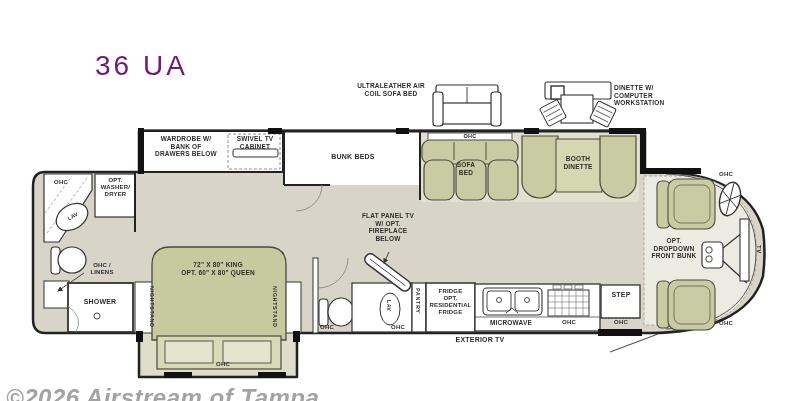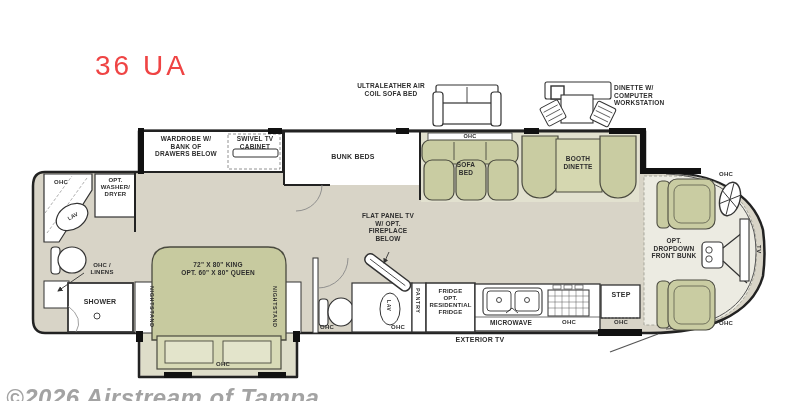--- a/index.html
+++ b/index.html
@@ -4,21 +4,21 @@
 <style>
   html,body{margin:0;padding:0;background:#fff;}
   .stage{position:relative;width:800px;height:401px;background:#fff;overflow:hidden;
          font-family:"Liberation Sans",sans-serif;}
   .stage svg{position:absolute;left:0;top:0;}
   .lbl{position:absolute;font-weight:bold;font-size:6.5px;line-height:1.18;color:#2d2d2d;
        text-align:center;white-space:pre-line;letter-spacing:.2px;z-index:5;}
   .vlbl{position:absolute;writing-mode:vertical-rl;font-weight:bold;font-size:5.5px;
         color:#2d2d2d;letter-spacing:.6px;z-index:5;white-space:nowrap;}
   .s55{font-size:5.5px}.s6{font-size:6px}.s7{font-size:7px}
-  .title{position:absolute;left:95px;top:50px;font-size:28px;letter-spacing:3px;color:#ef4444;z-index:5;}
+  .title{position:absolute;left:95px;top:50px;font-size:28px;letter-spacing:3px;color:#701a75;z-index:5;}
   .watermark{position:absolute;left:6px;top:363px;font-size:24px;font-weight:bold;font-style:italic;
              color:#a3a3a3;z-index:6;letter-spacing:.5px;margin-top:21px;}
   .callout-left{text-align:center;}
   .callout-right{text-align:left;}
 </style>
 </head>
 <body>
 
 <div class="stage">
 

